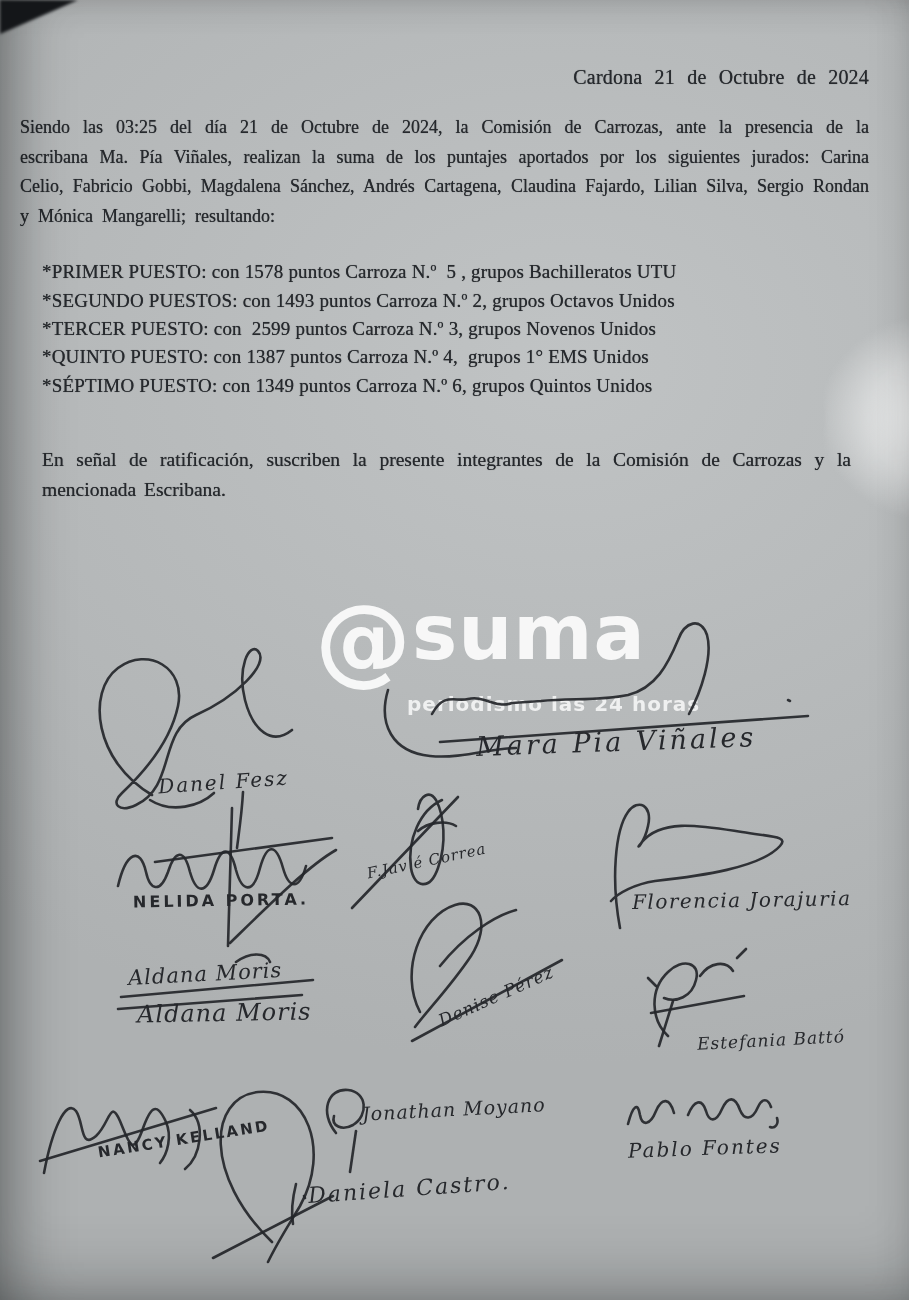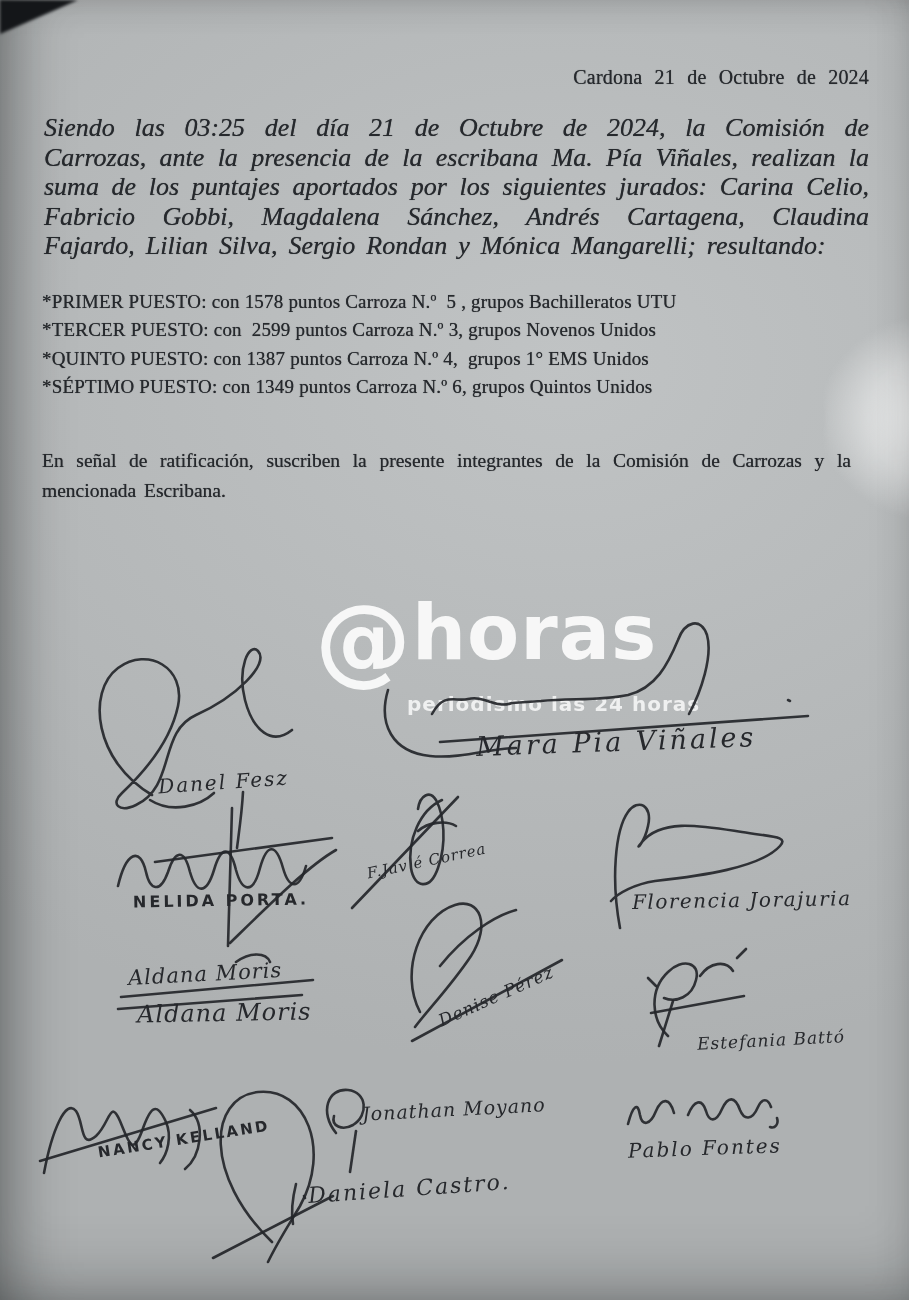--- a/index.html
+++ b/index.html
@@ -38,26 +38,25 @@
     text-shadow:0 0 .7px rgba(38,41,45,.85);
   }
   #date-line{
     padding:66px 40px 0 0;
     text-align:right;
     font-size:20px;
     word-spacing:7px;
     letter-spacing:.2px;
   }
   #intro{
-    margin:24px 40px 0 44px;
-    font-size:26px;
+    margin:24px 40px 0 20px;
+    font-size:18px;
     line-height:29.6px;
     text-align:justify;
     word-spacing:4.5px;
-    font-style:italic;
   }
   #results{
     margin:27px 30px 0 42px;
     font-size:19px;
     line-height:28.3px;
   }
   .result-line{white-space:pre-wrap;letter-spacing:.2px;}
   #closing{
     margin:45px 58px 0 42px;
     font-size:19.5px;
@@ -126,30 +125,31 @@
 <div id="page">
   <div id="edge-glare"></div>
 
   <div class="doc">
     <div id="date-line" class="typed">Cardona 21 de Octubre  de  2024</div>
 
     <div id="intro" class="typed">Siendo las 03:25 del día 21 de Octubre de 2024, la Comisión de Carrozas, ante la presencia de la escribana Ma. Pía Viñales, realizan la suma de los puntajes aportados por los siguientes jurados: Carina Celio, Fabricio Gobbi, Magdalena Sánchez, Andrés Cartagena, Claudina Fajardo, Lilian Silva, Sergio Rondan y Mónica Mangarelli; resultando:</div>
 
     <div id="results" class="typed">
       <div class="result-line">*PRIMER PUESTO: con 1578 puntos Carroza N.º  5 , grupos Bachilleratos UTU</div>
+      <div class="result-line">*SEGUNDO PUESTOS: con 1493 puntos Carroza N.º 2, grupos Octavos Unidos</div>
       <div class="result-line">*TERCER PUESTO: con  2599 puntos Carroza N.º 3, grupos Novenos Unidos</div>
       <div class="result-line">*QUINTO PUESTO: con 1387 puntos Carroza N.º 4,  grupos 1° EMS Unidos</div>
       <div class="result-line">*SÉPTIMO PUESTO: con 1349 puntos Carroza N.º 6, grupos Quintos Unidos</div>
     </div>
 
     <div id="closing" class="typed">En señal de ratificación, suscriben la presente integrantes de la Comisión de Carrozas y la mencionada Escribana.</div>
   </div>
 
   <div id="watermark">
-    <div class="logo"><span class="at">@</span><span>horas</span></div>
+    <div class="logo"><span class="at">@</span><span>suma</span></div>
     <div class="tagline">periodismo las 24 horas</div>
   </div>
 
   <svg id="sig-svg" width="909" height="1300" viewBox="0 0 909 1300">
 
     <g>
       <path d="M152 795 C 95 762, 86 692, 118 668 C 148 646, 186 668, 178 706 C 170 744, 140 776, 122 793 C 110 804, 119 813, 136 805 C 176 786, 158 732, 196 715 C 236 697, 270 664, 258 651 C 249 642, 237 668, 245 700 C 253 731, 272 746, 292 730"></path>
       <path d="M150 800 C 172 814, 200 806, 214 793"></path>
       <path d="M243 792 C 242 812, 239 832, 237 848"></path>
     </g>

